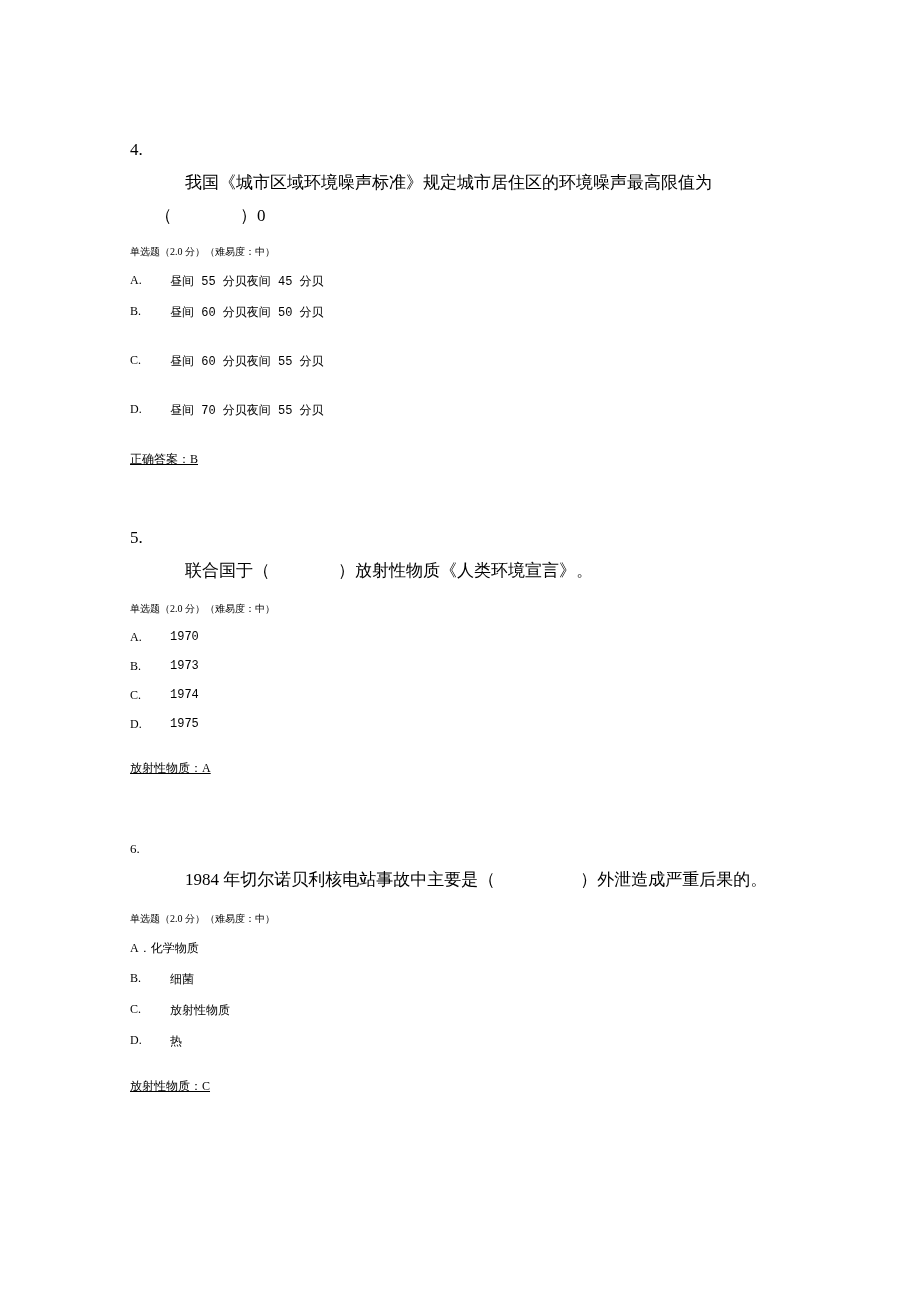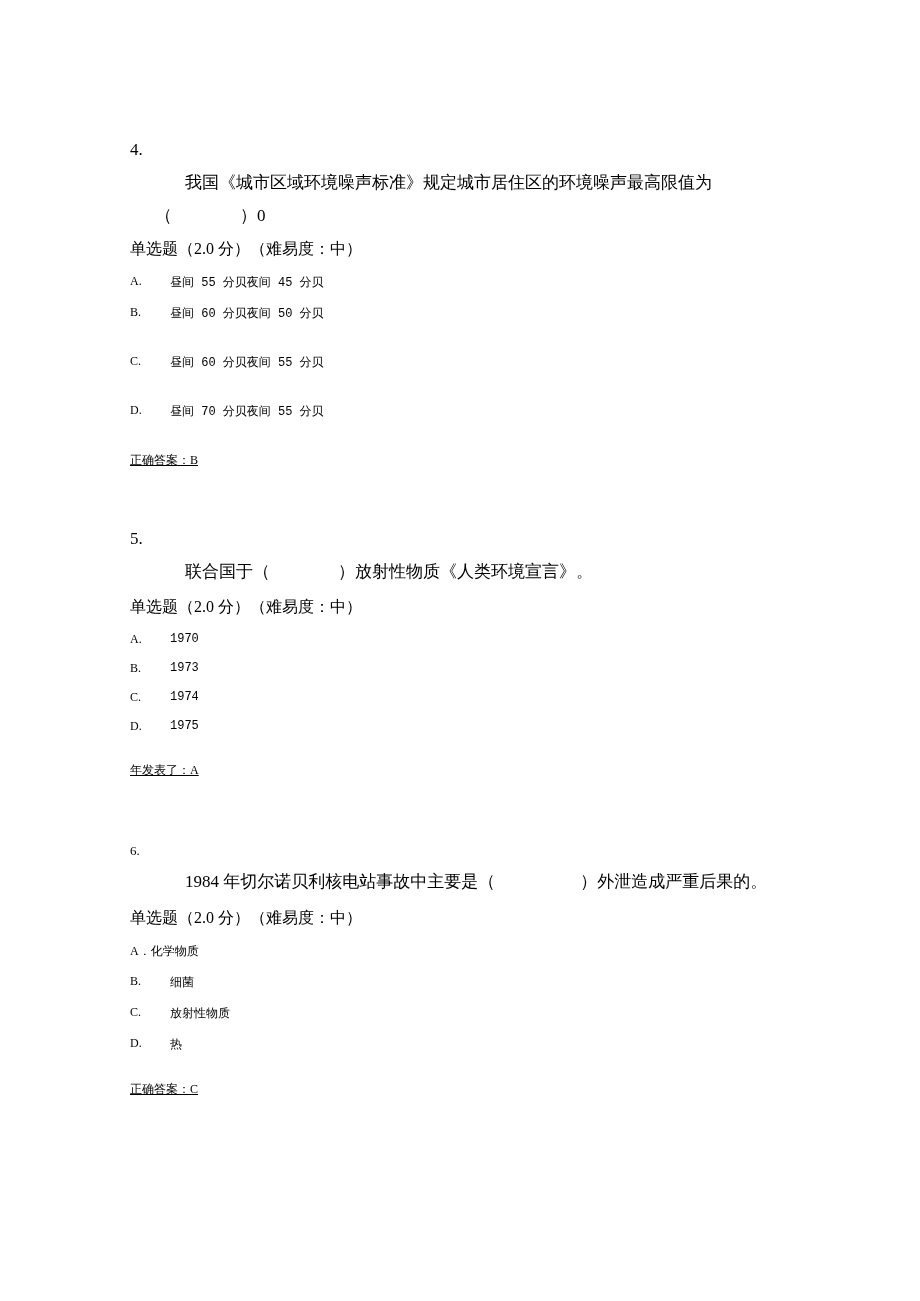--- a/index.html
+++ b/index.html
@@ -31,22 +31,22 @@
     line-height: 1.6;
     flex: 1;
     margin-top: 29px;
   }
   .q-sub {
     font-size: 17px;
     margin-left: 25px;
     margin-top: 2px;
   }
   .q-meta {
-    font-size: 16px;
-    margin-top: 12px;
+    font-size: 10px;
+    margin-top: 18px;
     margin-bottom: 14px;
   }
   .option {
     display: flex;
     font-size: 12px;
     margin-bottom: 14px;
   }
   .option-spaced {
     margin-bottom: 32px;
   }
@@ -120,21 +120,21 @@
     </div>
     <div class="option">
       <div class="opt-letter">C.</div>
       <div class="opt-text">1974</div>
     </div>
     <div class="option">
       <div class="opt-letter">D.</div>
       <div class="opt-text">1975</div>
     </div>
 
-    <div class="answer">年发表了：A</div>
+    <div class="answer">放射性物质：A</div>
   </div>
 
   <div class="question">
     <div class="q-header">
       <div class="q6-number">6.</div>
       <div class="q-text">1984 年切尔诺贝利核电站事故中主要是（　　　　　）外泄造成严重后果的。</div>
     </div>
     <div class="q-meta">单选题（2.0 分）（难易度：中）</div>
 
     <div class="option" style="font-size:12px;">
@@ -147,16 +147,16 @@
     </div>
     <div class="option">
       <div class="opt-letter">C.</div>
       <div class="opt-text">放射性物质</div>
     </div>
     <div class="option">
       <div class="opt-letter">D.</div>
       <div class="opt-text">热</div>
     </div>
 
-    <div class="answer">正确答案：C</div>
+    <div class="answer">放射性物质：C</div>
   </div>
 
 </div>
 
 </body></html>

